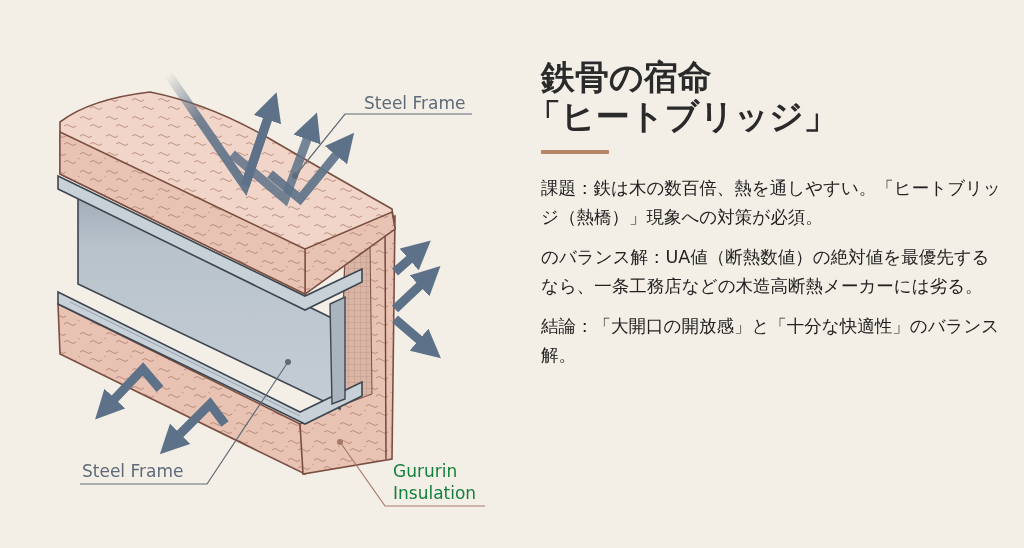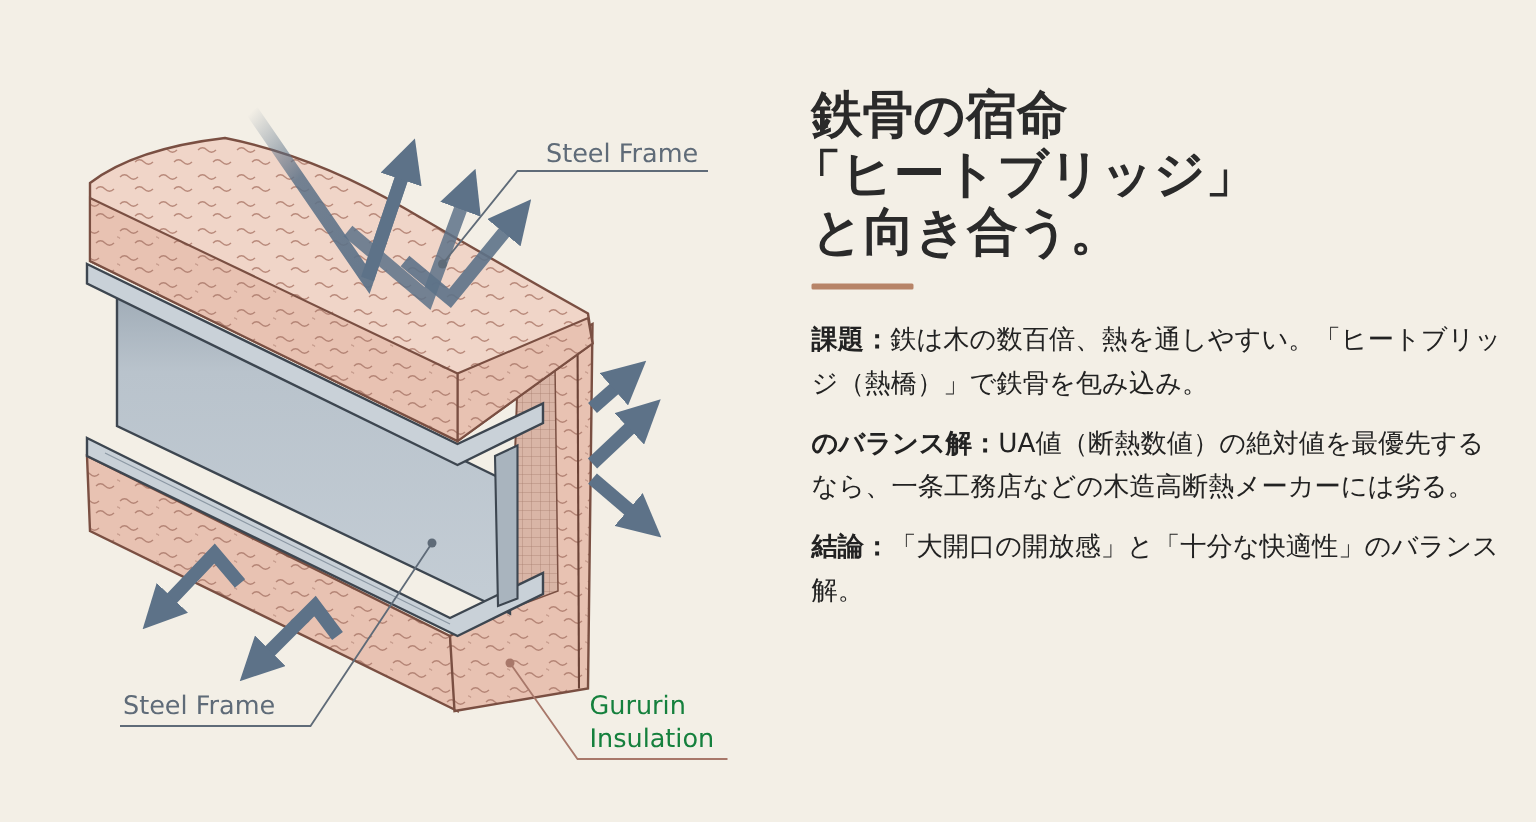--- a/index.html
+++ b/index.html
@@ -41,21 +41,21 @@
       width: 68px; height: 4px; background: #b78468;
       margin-top: 14px; margin-bottom: 20px; border-radius: 1px;
     }
     .point {
       font-family: "DejaVu Sans", sans-serif;
       font-size: 17.5px;
       line-height: 29px;
       color: #222;
       margin: 0 0 11px 0;
     }
-    .point .label { font-weight: bold; }
+    .point .label { font-weight: normal; }
   </style>
 </head>
 <body>
 
 <div class="illustration">
   <svg width="520" height="548" viewBox="0 0 520 548">
     <defs>
       <pattern id="fiber" width="26" height="18" patternUnits="userSpaceOnUse">
         <rect width="26" height="18" fill="#e8c2b2"></rect>
         <path d="M2 6 q3 -3 6 0 t6 0" stroke="#b58576" stroke-width="0.9" fill="none"></path>
@@ -130,26 +130,25 @@
   <div class="callout-label insul" style="left:393px; top:456px;">
     <span style="display:block">Gururin</span>
     <span style="display:block">Insulation</span>
   </div>
 </div>
 
 <div class="text-panel">
   <h1 class="headline">
     <span>鉄骨の宿命</span>
     <span class="indent">「ヒートブリッジ」</span>
-    <span>と向き合う。</span>
   </h1>
   <div class="accent-rule"></div>
 
   <p class="point">
-    <span class="label">課題：</span><span>鉄は木の数百倍、熱を通しやすい。「ヒートブリッジ（熱橋）」で鉄骨を包み込み。</span>
+    <span class="label">課題：</span><span>鉄は木の数百倍、熱を通しやすい。「ヒートブリッジ（熱橋）」現象への対策が必須。</span>
   </p>
   <p class="point">
     <span class="label">のバランス解：</span><span>UA値（断熱数値）の絶対値を最優先するなら、一条工務店などの木造高断熱メーカーには劣る。</span>
   </p>
   <p class="point">
     <span class="label">結論：</span><span>「大開口の開放感」と「十分な快適性」のバランス解。</span>
   </p>
 </div>
 
 </body></html>

